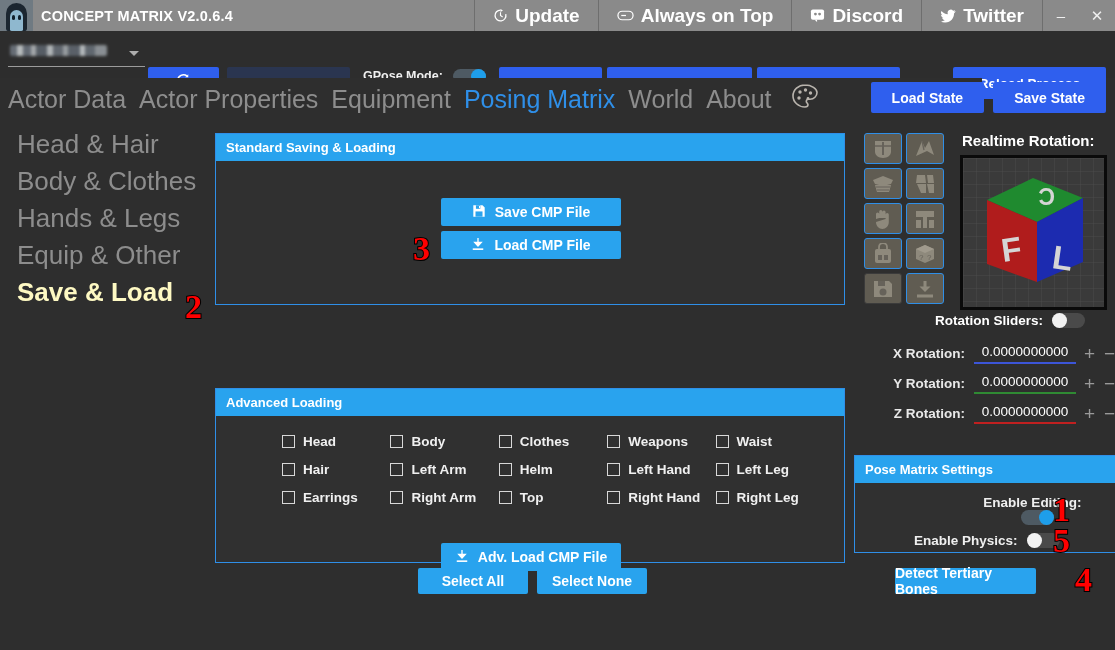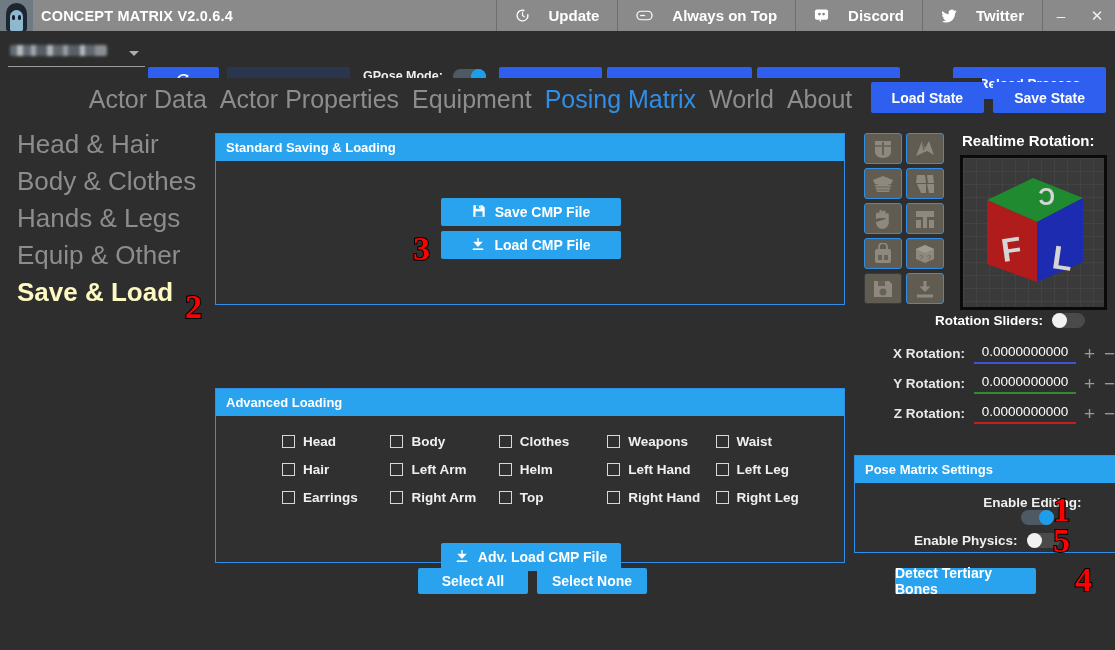--- a/index.html
+++ b/index.html
@@ -32,22 +32,22 @@
     position:absolute; top:15px; width:3px; height:5px; background:#10202c; border-radius:2px;
   }
   .app-logo .eye.l { left:12px; } .app-logo .eye.r { left:18px; }
   .app-title {
     display:flex; align-items:center; padding:0 14px 0 8px;
     color:#ffffff; font-size:14.5px; font-weight:bold; letter-spacing:.2px;
     white-space:nowrap;
   }
   .tb-spacer { flex:1 1 auto; }
   .tb-btn {
-    display:flex; align-items:center; justify-content:center; gap:19px;
-    padding:0 18px; color:#fff; font-size:15px; font-weight:bold;
+    display:flex; align-items:center; justify-content:center; gap:7px;
+    padding:0 18px; color:#fff; font-size:19px; font-weight:bold;
     border-left:1px solid #6e6e6e; white-space:nowrap; cursor:default;
   }
   .tb-btn:last-of-type { }
   .tb-icon { display:inline-flex; align-items:center; }
   .win-btns { display:flex; align-items:stretch; border-left:1px solid #6e6e6e; }
   .win-btn {
     width:36px; display:flex; align-items:center; justify-content:center;
     color:#f0f0f0; font-size:15px; cursor:default;
   }
 
@@ -93,21 +93,21 @@
   .tgl.off { background:#4a4a4a; }
   .tb-blue {
     position:absolute; top:36px; height:32px; background:#2f5fee;
     border-radius:2px; color:#fff; font-size:13.5px; font-weight:bold;
     display:flex; align-items:center; justify-content:center; cursor:pointer;
   }
 
   
   .tabs {
     position:absolute; left:0; top:78px; width:982px; height:42px;
-    background:#2e2e2e; display:flex; align-items:center; padding-left:8px; gap:13px;justify-content:center;
+    background:#2e2e2e; display:flex; align-items:center; padding-left:8px; gap:13px;
   }
   .tab { font-size:25px; color:#8d8d8d; cursor:pointer; white-space:nowrap; }
   .tab.active { color:#2f8fe8; }
   .palette-icon { margin-left:4px; cursor:pointer; }
   .state-btns { position:absolute; right:9px; top:82px; display:flex; gap:9px; }
   .state-btn {
     height:31px; padding:0 21px; background:#2f5fee; border-radius:2px;
     color:#fff; font-size:14px; font-weight:bold;
     display:flex; align-items:center; justify-content:center; cursor:pointer;
   }

